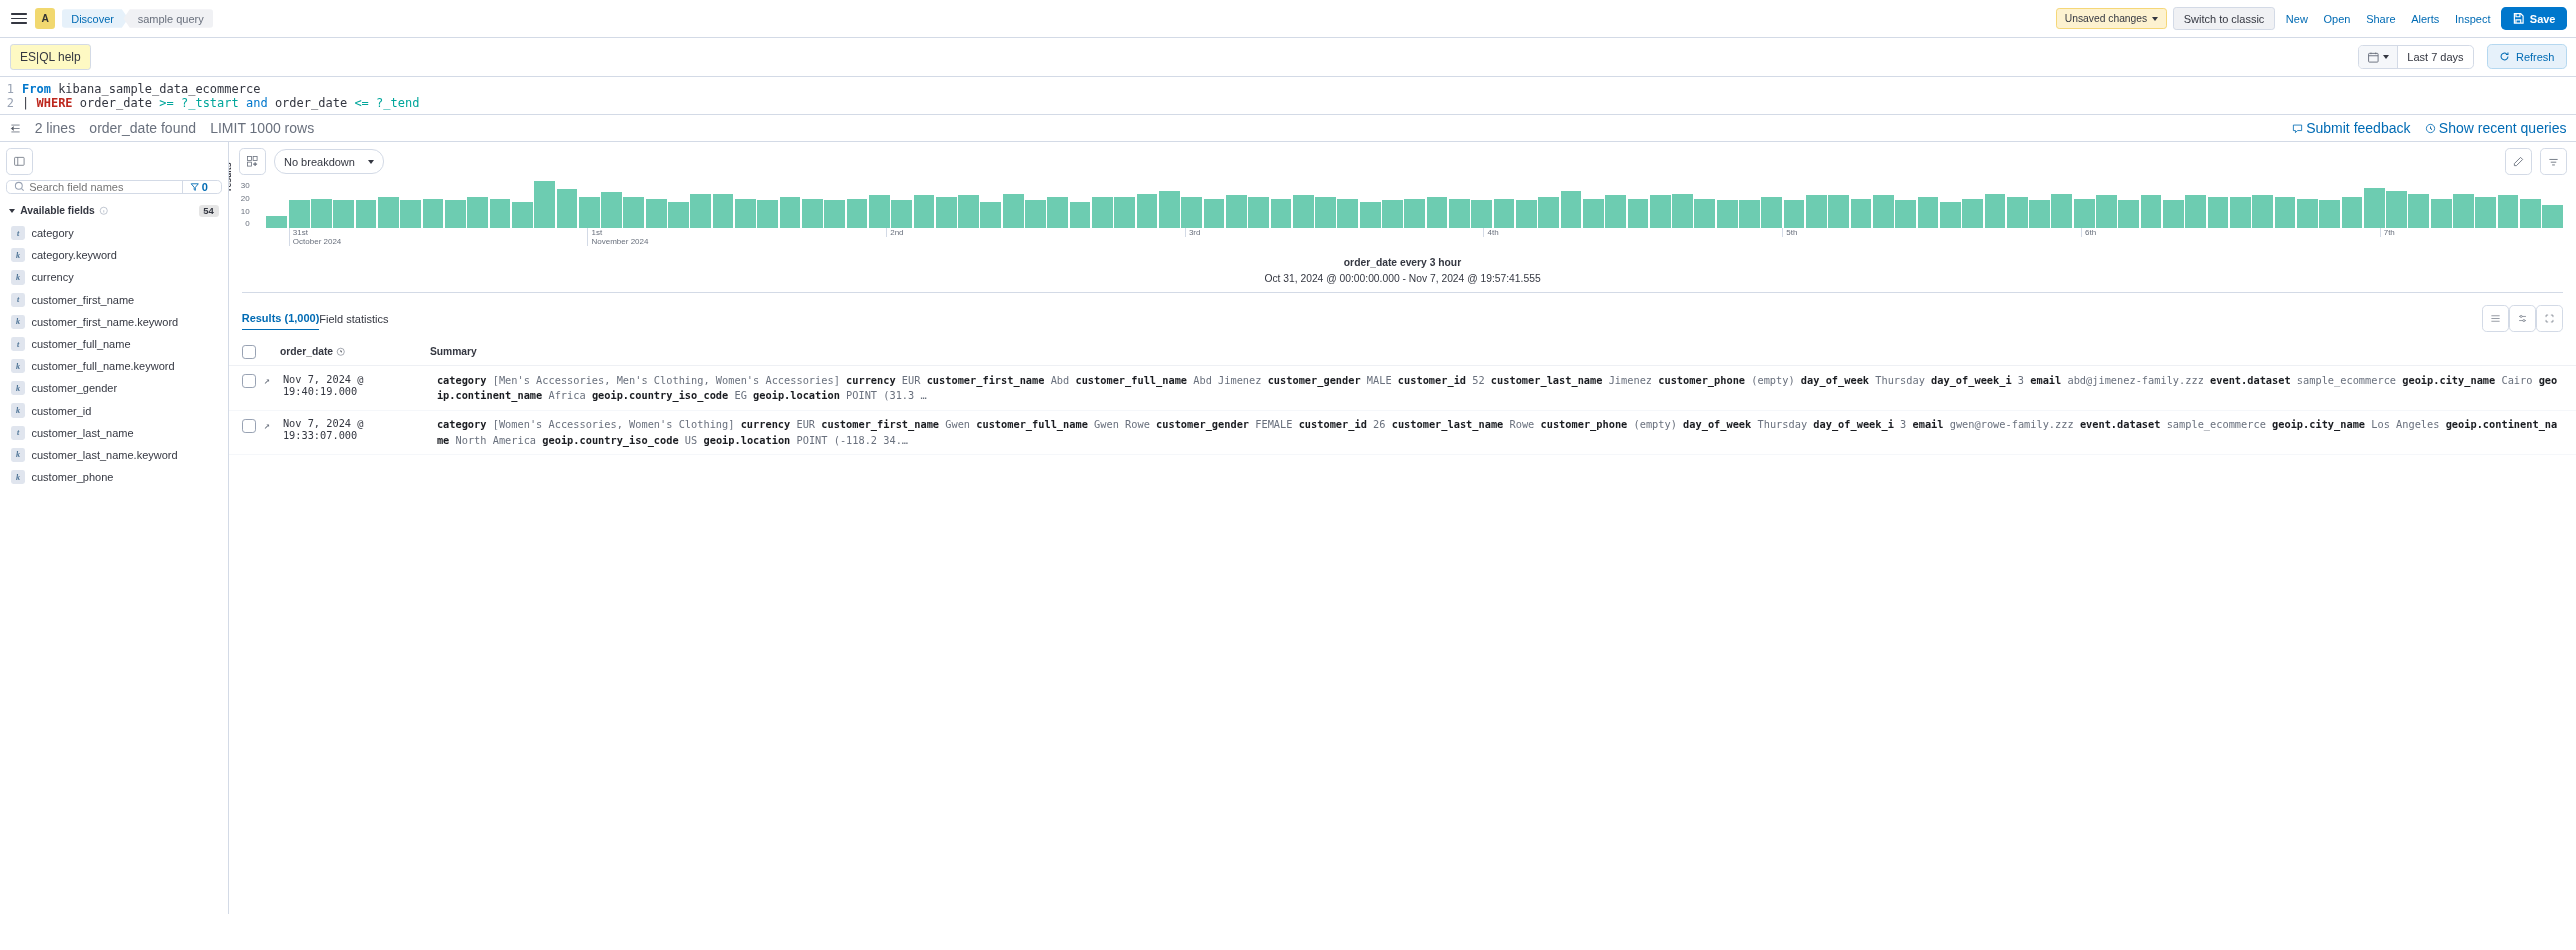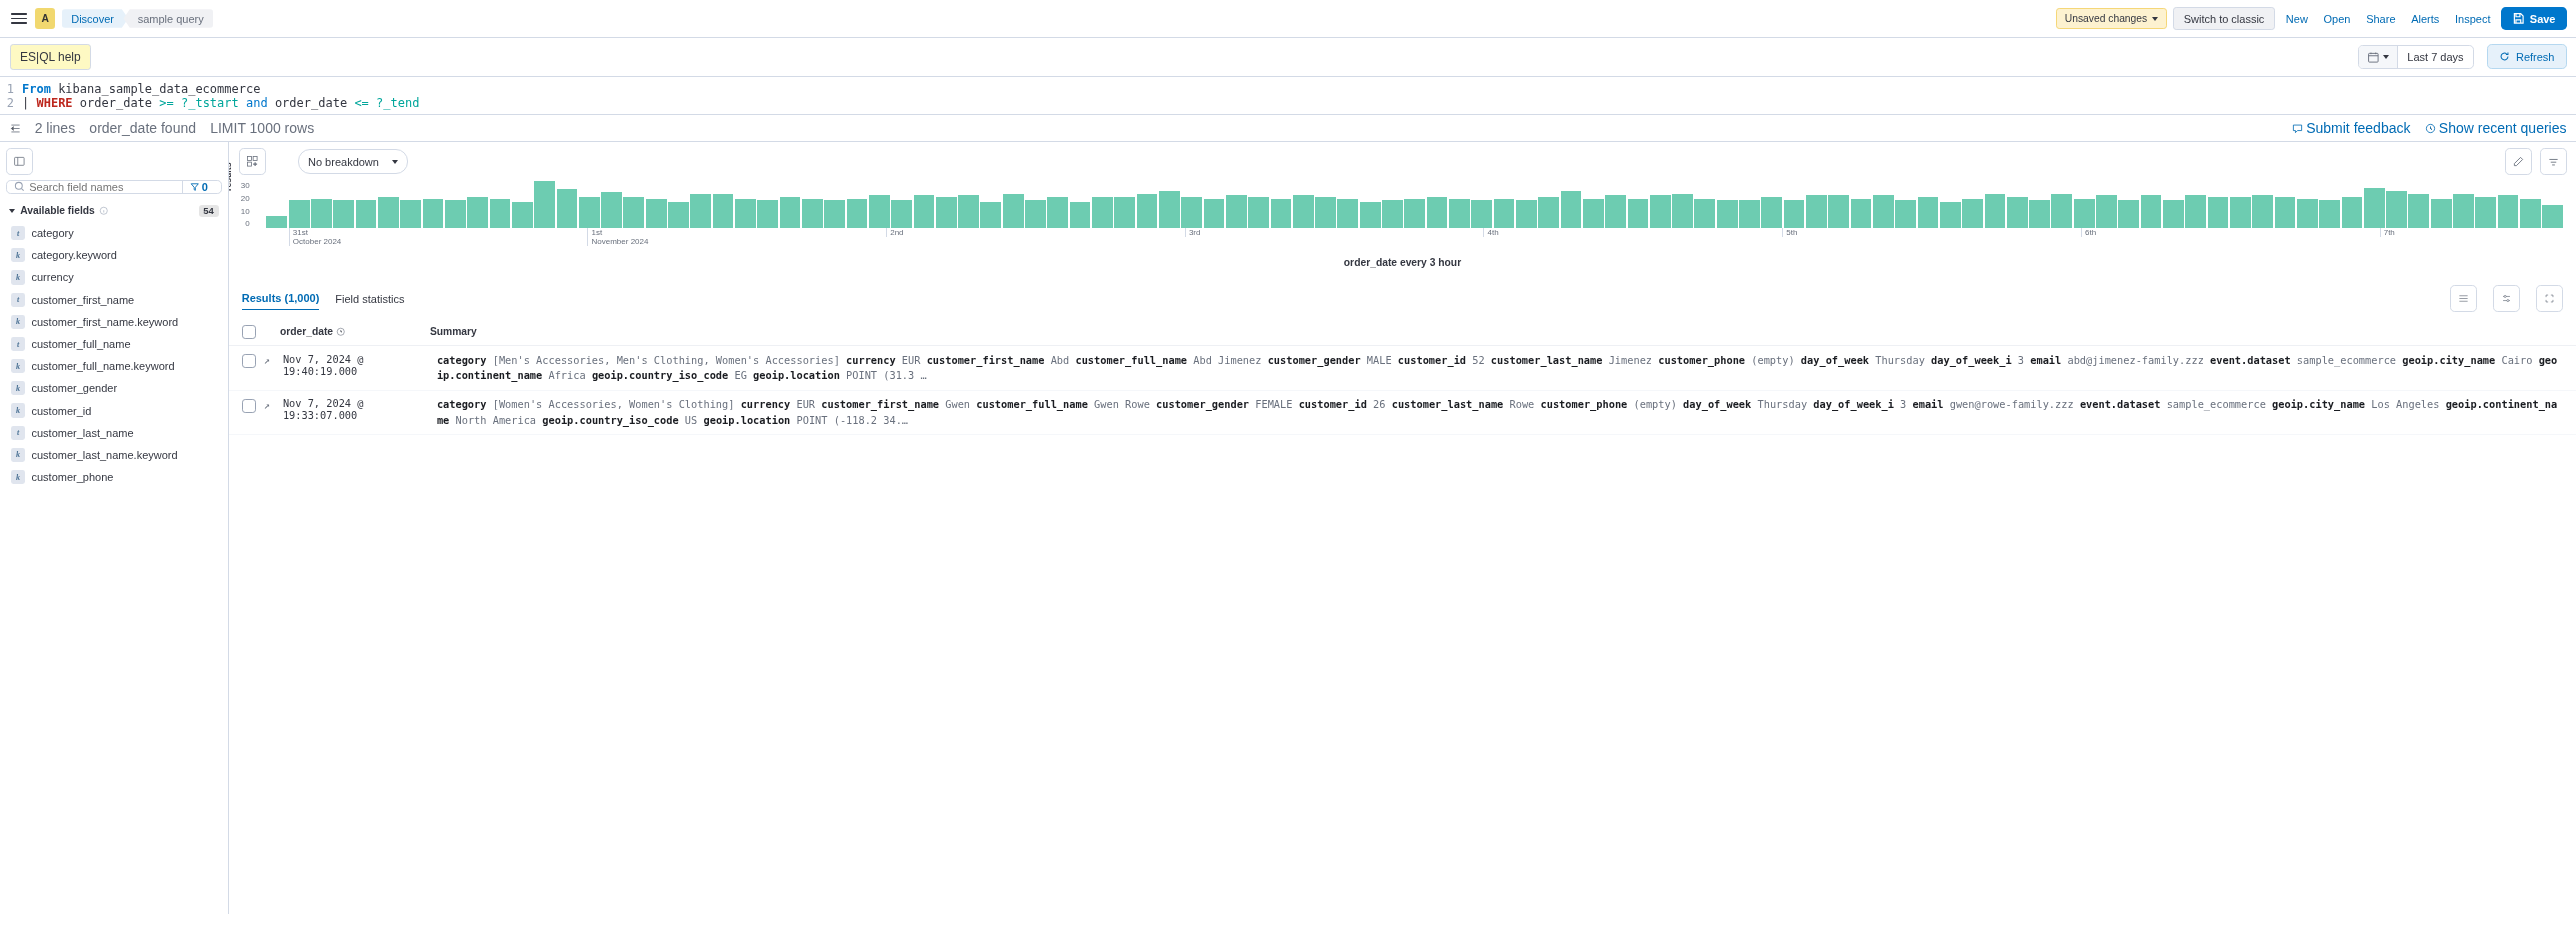--- a/index.html
+++ b/index.html
@@ -46,32 +46,32 @@
 .sb-section-title { font-weight:600; font-size:10.3px;}
 .sb-count { margin-left:auto; background:#e5e5e5; border-radius:3.2px; padding:0.8px 4.7px; font-size:9.5px; font-weight:600;}
 .field-list { overflow-y:auto; flex:1;}
 .field-item { display:flex; align-items:center; padding:4px 4.7px; gap:6.3px; cursor:pointer; border-radius:3.2px;}
 .type-badge { width:14.2px; height:14.2px; border-radius:2.4px; font-size:8px; font-weight:700; display:flex; align-items:center; justify-content:center; font-style:italic; font-family:serif;}
 .tb-t { background:#e0e5ee; color:#4a7194;}
 .tb-k { background:#e0e5ee; color:#4a7194;}
 .content { flex:1; display:flex; flex-direction:column; overflow:auto;}
 .chart-toolbar { display:flex; align-items:center; padding:6.3px 9.5px; gap:8px;}
 .icon-btn { width:27px; height:27px; border:0.8px solid #d3dae6; border-radius:4.7px; display:flex; align-items:center; justify-content:center; cursor:pointer;}
-.breakdown { border:0.8px solid #d3dae6; border-radius:12px; padding:5.5px 9.5px; display:flex; align-items:center; gap:13px; cursor:pointer;margin-left:24px;}
+.breakdown { border:0.8px solid #d3dae6; border-radius:12px; padding:5.5px 9.5px; display:flex; align-items:center; gap:13px; cursor:pointer;}
 .tb-spacer { flex:1;}
 .chart-area { padding:0 12.7px 6.3px 12.7px; position:relative;}
 .chart-grid { display:flex; height:47px; margin-left:24px; position:relative; align-items:flex-end;}
 .y-axis { position:absolute; left:4.7px; top:0; height:47px; display:flex; flex-direction:column; justify-content:space-between; font-size:8px; color:#69707d; text-align:right; width:16px;}
 .y-label { position:absolute; left:-6.3px; top:9.5px; transform:rotate(-90deg); transform-origin:left top; font-size:8.7px; font-weight:600; color:#343741;}
 .bar { flex:1; background:#6dccb1; margin:0 0.8px;}
 .x-ticks { display:flex; margin-left:24px; position:relative; height:24px; font-size:8px; color:#69707d;}
 .x-tick { position:absolute; border-left:0.8px solid #d3dae6; padding-left:3.2px; top:0;}
 .chart-title { text-align:center; font-size:10.3px; font-weight:600; padding:4.7px;}
 .chart-subtitle { text-align:center; font-size:10.3px; color:#343741; padding-bottom:8px; border-bottom:0.8px solid #d3dae6;}
-.tabs-row { display:flex; align-items:center; padding:6.3px 12.7px; gap:16px;}
+.tabs-row { display:flex; align-items:center; padding:6.3px 12.7px; }
 .tab { font-size:11px; padding:4.7px 0; cursor:pointer;}
 .tab.active { color:#006bb4; font-weight:600; border-bottom:1.6px solid #006bb4;}
 .tab-spacer{flex:1;}
 .table-header { display:flex; padding:6.3px 12.7px; border-bottom:0.8px solid #eef0f4; font-weight:600; font-size:10.3px; align-items:center; gap:8px;}
 .th-check { width:14.2px; height:14.2px; border:1.2px solid #98a2b3; border-radius:3.2px;}
 .th-date { width:158px; display:flex; align-items:center; gap:3.2px; padding-left:16px;}
 .th-summary { flex:1;}
 .row { display:flex; padding:6.3px 12.7px; gap:8px; font-size:10.3px; font-family:"SF Mono",Menlo,monospace; border-bottom:0.8px solid #f5f7fa;}
 .row-check { width:14.2px; height:14.2px; border:1.2px solid #98a2b3; border-radius:3.2px; flex-shrink:0; margin-top:1.6px;}
 .row-expand { width:11px; flex-shrink:0; color:#69707d; margin-top:1.6px;}
@@ -422,20 +422,21 @@
           <div class="x-tick" style="left: 79%; text-align: center;">
             <div>6th</div>
             <div></div>
           </div>
           <div class="x-tick" style="left: 92%;">
             <div>7th</div>
             <div></div>
           </div>
         </div>
       <div class="chart-title">order_date every 3 hour</div>
+      <div class="chart-subtitle">Oct 31, 2024 @ 00:00:00.000 - Nov 7, 2024 @ 19:57:41.555</div>
     </div>
 
     <div class="tabs-row">
       <div class="tab active">Results (1,000)</div>
       <div class="tab">Field statistics</div>
       <div class="tab-spacer"></div>
       <div class="icon-btn">
           <svg width="11" height="11" viewBox="0 0 16 16">
             <path stroke="#69707d" d="M2 4h12M2 8h12M2 12h12"></path>
           </svg>

